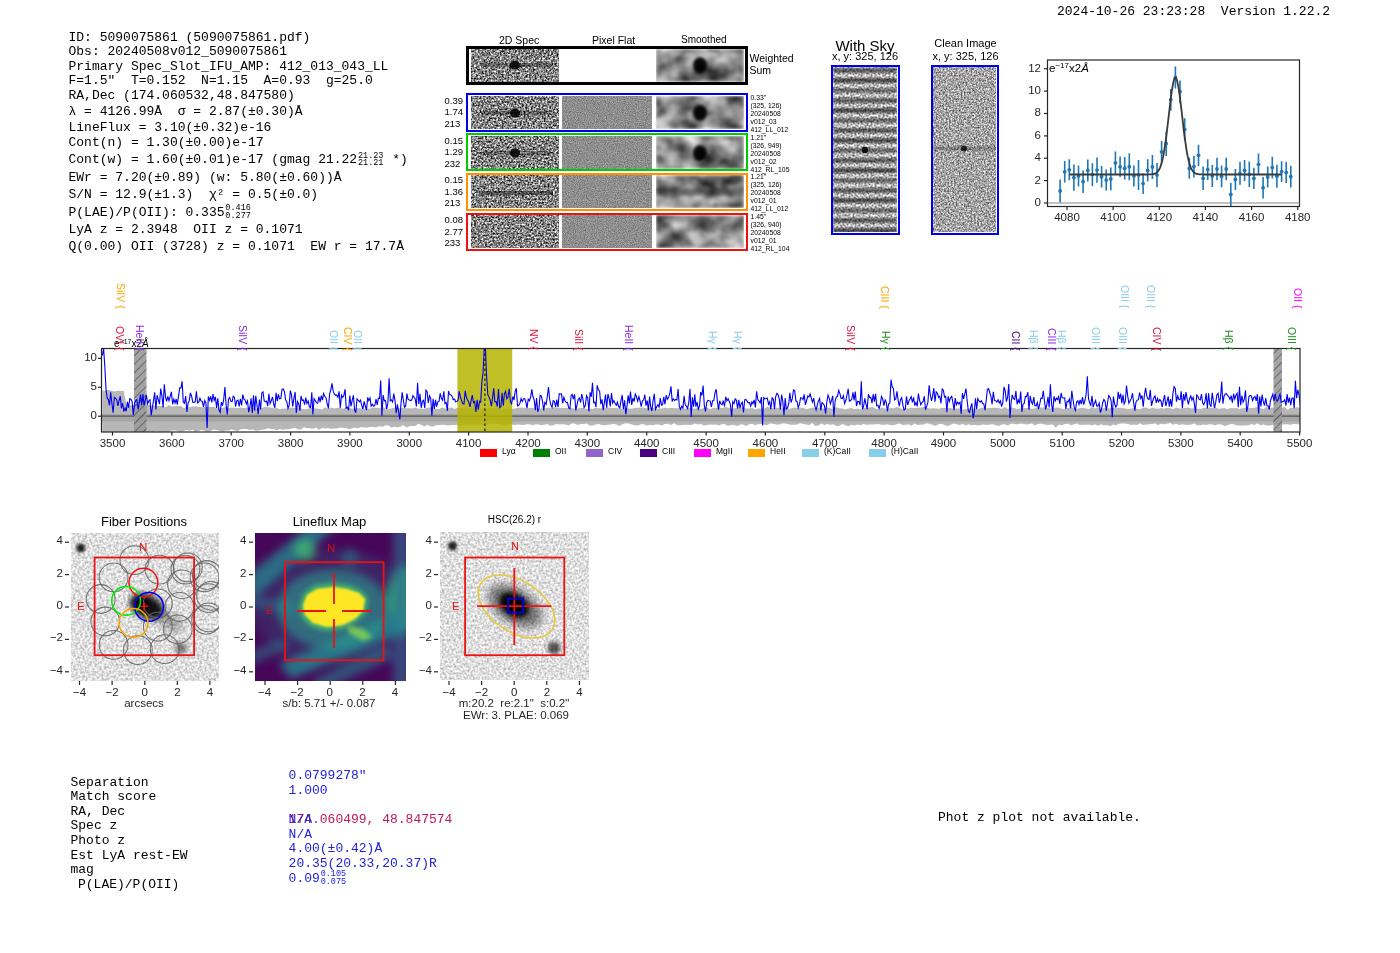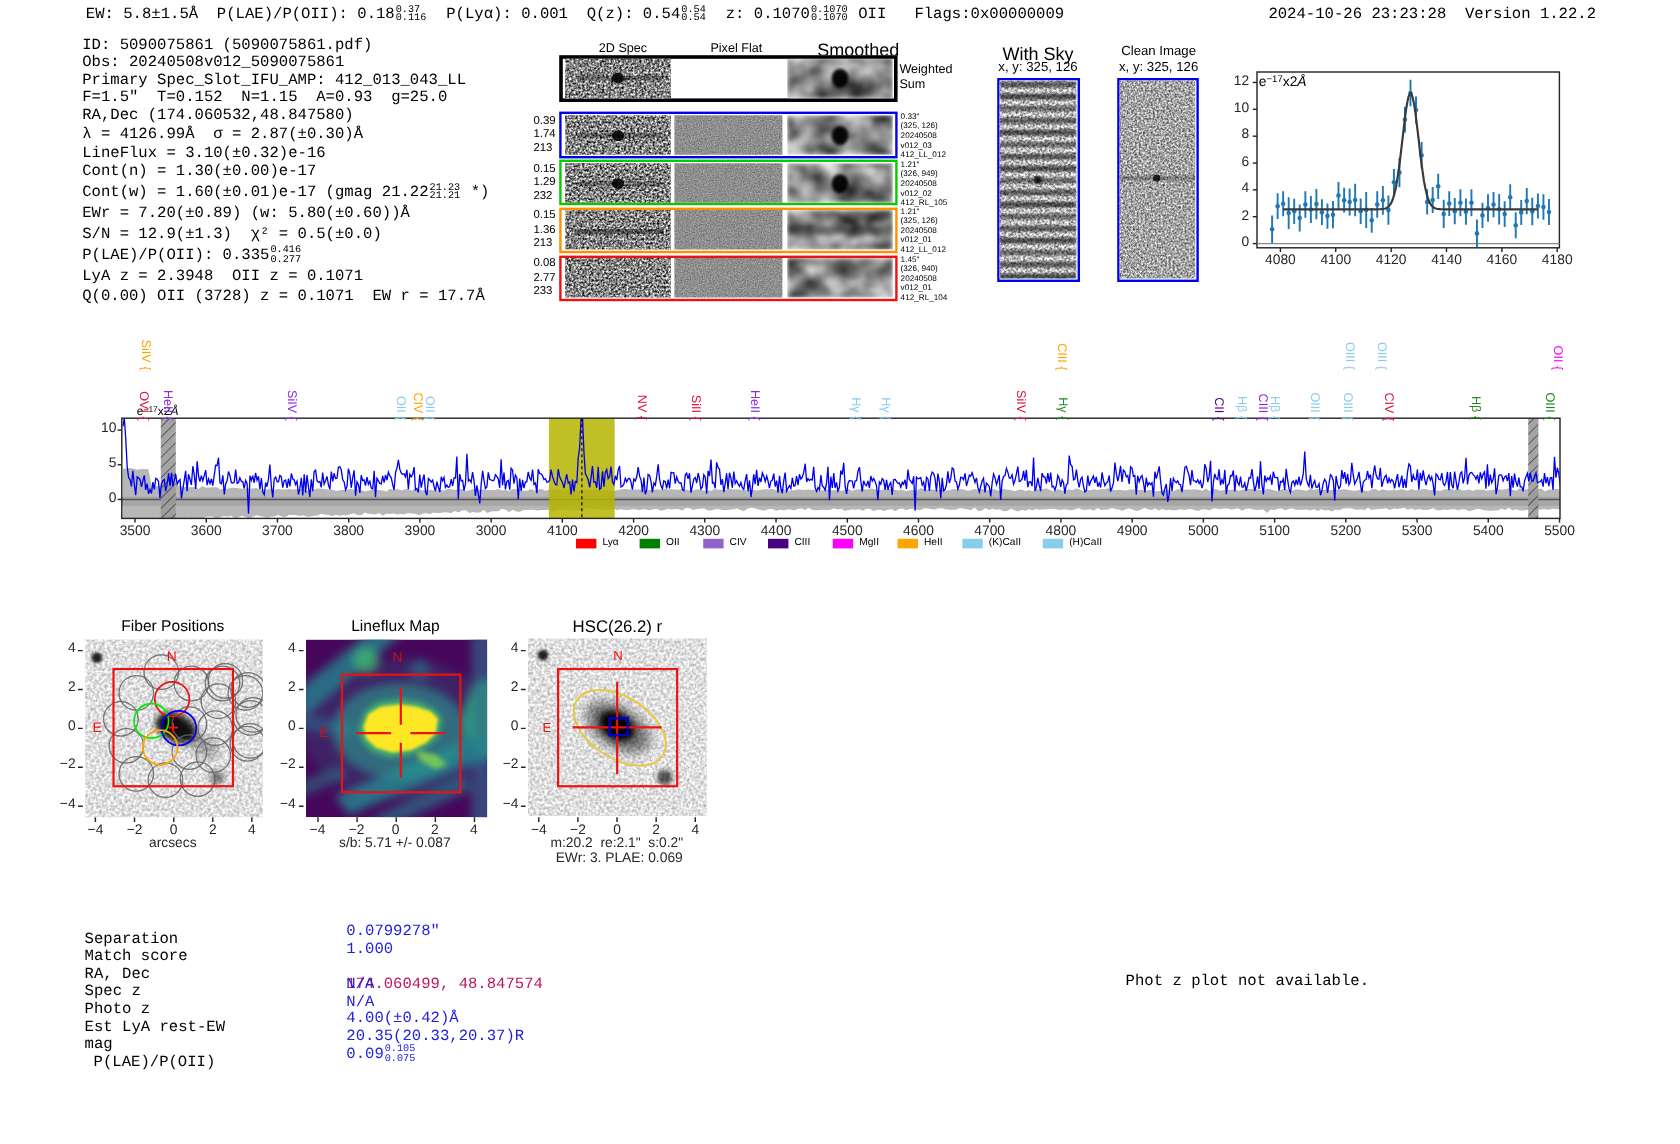--- a/index.html
+++ b/index.html
@@ -5,39 +5,38 @@
 #page{position:relative;width:1400px;height:953px;overflow:hidden;background:#fff;
   font-family:"Liberation Sans",sans-serif;}
 .mono{font-family:"Liberation Mono",monospace;font-size:13px;color:#000;white-space:pre;}
 .abs{position:absolute;}
 .ss{display:inline-block;vertical-align:-2px;line-height:7.5px;font-size:8.5px;text-align:left;margin-right:1px;}
 .tick{font-size:11.5px;color:#262626;white-space:pre;}
 .lab{position:absolute;writing-mode:vertical-rl;font-size:10.5px;line-height:10px;white-space:pre;}
 .ctr{transform:translateX(-50%);}
 </style></head><body>
 <div id="page">
-<div class="abs mono" style="left:71.5px;top:4px;">EW: 5.8±1.5Å  P(LAE)/P(OII): 0.18 <span class="ss">0.37<br>0.116</span>  P(Lyα): 0.001  Q(z): 0.54 <span class="ss">0.54<br>0.54</span>  z: 0.1070 <span class="ss">0.1070<br>0.1070</span> OII   Flags:0x00000009</div>
     <div class="abs mono" style="left:1057px;top:4px;">2024-10-26 23:23:28  Version 1.22.2</div>
     <div class="abs mono" style="left:68.5px;top:29.5px;">ID: 5090075861 (5090075861.pdf)</div>
     <div class="abs mono" style="left:68.5px;top:43.5px;">Obs: 20240508v012_5090075861</div>
     <div class="abs mono" style="left:68.5px;top:58.5px;">Primary Spec_Slot_IFU_AMP: 412_013_043_LL</div>
     <div class="abs mono" style="left:68.5px;top:73px;">F=1.5"  T=0.152  N=1.15  A=0.93  g=25.0</div>
     <div class="abs mono" style="left:68.5px;top:88px;">RA,Dec (174.060532,48.847580)</div>
     <div class="abs mono" style="left:68.5px;top:104px;">λ = 4126.99Å  σ = 2.87(±0.30)Å</div>
     <div class="abs mono" style="left:68.5px;top:120px;">LineFlux = 3.10(±0.32)e-16</div>
     <div class="abs mono" style="left:68.5px;top:135px;">Cont(n) = 1.30(±0.00)e-17</div>
     <div class="abs mono" style="left:68.5px;top:152px;">Cont(w) = 1.60(±0.01)e-17 (gmag 21.22 <span class="ss">21.23<br>21.21</span> *)</div>
     <div class="abs mono" style="left:68.5px;top:170px;">EWr = 7.20(±0.89) (w: 5.80(±0.60))Å</div>
     <div class="abs mono" style="left:68.5px;top:187px;">S/N = 12.9(±1.3)  χ² = 0.5(±0.0)</div>
     <div class="abs mono" style="left:68.5px;top:204.5px;">P(LAE)/P(OII): 0.335 <span class="ss">0.416<br>0.277</span></div>
     <div class="abs mono" style="left:68.5px;top:222px;">LyA z = 2.3948  OII z = 0.1071</div>
     <div class="abs mono" style="left:68.5px;top:239px;">Q(0.00) OII (3728) z = 0.1071  EW r = 17.7Å</div>
     <div class="abs tick" style="left:499px;top:33.5px;color:#000;font-size:10.5px;">2D Spec</div>
     <div class="abs tick" style="left:592px;top:33.5px;color:#000;font-size:10.5px;">Pixel Flat</div>
-    <div class="abs tick" style="left:681px;top:33.5px;color:#000;font-size:15px;">Smoothed</div>
+    <div class="abs tick" style="left:681px;top:33.5px;color:#000;font-size:10px;">Smoothed</div>
     <div class="abs" style="left:466px;top:46.0px;width:282.3px;height:39.0px;border:3.0px solid #000000;box-sizing:border-box;background:#fff;"></div>
     <div class="abs" style="left:470.8px;top:49.0px;">
       <svg width="88" height="33" style="display:block">
         <defs>
           <filter id="nz10" x="0" y="0" width="100%" height="100%" color-interpolation-filters="sRGB">
             <feTurbulence type="fractalNoise" baseFrequency="0.55" numOctaves="2" seed="10" stitchTiles="stitch"></feTurbulence>
             <feColorMatrix type="matrix" values="0 0 0 1.7 -0.33 0 0 0 1.7 -0.33 0 0 0 1.7 -0.33 0 0 0 0 1"></feColorMatrix>
           </filter>
         </defs>
         <rect width="88" height="33" filter="url(#nz10)"></rect>
@@ -457,21 +456,21 @@
     <div class="abs" style="left:694px;top:448.5px;width:17px;height:8px;background:#ff00ff;"></div>
     <div class="abs tick" style="left:716px;top:446px;font-size:8.5px;color:#000;">MgII</div>
     <div class="abs" style="left:748px;top:448.5px;width:17px;height:8px;background:#ffa500;"></div>
     <div class="abs tick" style="left:770px;top:446px;font-size:8.5px;color:#000;">HeII</div>
     <div class="abs" style="left:802px;top:448.5px;width:17px;height:8px;background:#87ceeb;"></div>
     <div class="abs tick" style="left:824px;top:446px;font-size:8.5px;color:#000;">(K)CaII</div>
     <div class="abs" style="left:869px;top:448.5px;width:17px;height:8px;background:#87ceeb;"></div>
     <div class="abs tick" style="left:891px;top:446px;font-size:8.5px;color:#000;">(H)CaII</div>
     <div class="abs tick ctr" style="left:144px;top:514px;font-size:13px;color:#000;">Fiber Positions</div>
     <div class="abs tick ctr" style="left:329.5px;top:514px;font-size:13px;color:#000;">Lineflux Map</div>
-    <div class="abs tick ctr" style="left:514.5px;top:514px;font-size:14px;color:#000;">HSC(26.2) r</div>
+    <div class="abs tick ctr" style="left:514.5px;top:514px;font-size:10px;color:#000;">HSC(26.2) r</div>
     <svg class="abs" style="left:65px;top:530.5px" width="159.5" height="158">
       <line x1="14.5" y1="150" x2="14.5" y2="154" stroke="#262626" stroke-width="1.2"></line>
       <line x1="0" y1="140.8" x2="4" y2="140.8" stroke="#262626" stroke-width="1.2"></line>
       <line x1="47.1" y1="150" x2="47.1" y2="154" stroke="#262626" stroke-width="1.2"></line>
       <line x1="0" y1="108.4" x2="4" y2="108.4" stroke="#262626" stroke-width="1.2"></line>
       <line x1="79.8" y1="150" x2="79.8" y2="154" stroke="#262626" stroke-width="1.2"></line>
       <line x1="0" y1="76.0" x2="4" y2="76.0" stroke="#262626" stroke-width="1.2"></line>
       <line x1="112.3" y1="150" x2="112.3" y2="154" stroke="#262626" stroke-width="1.2"></line>
       <line x1="0" y1="43.6" x2="4" y2="43.6" stroke="#262626" stroke-width="1.2"></line>
       <line x1="144.9" y1="150" x2="144.9" y2="154" stroke="#262626" stroke-width="1.2"></line>

